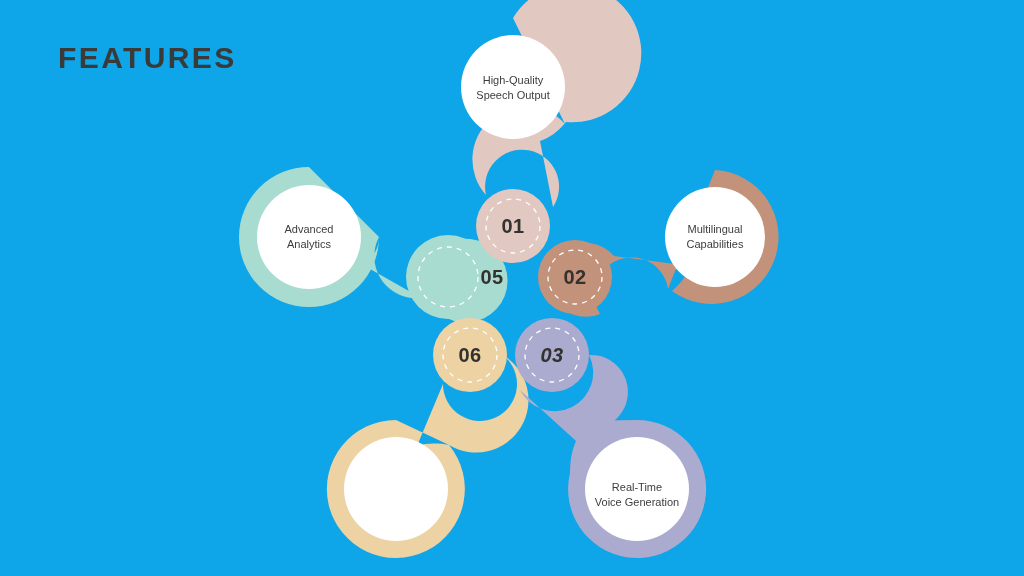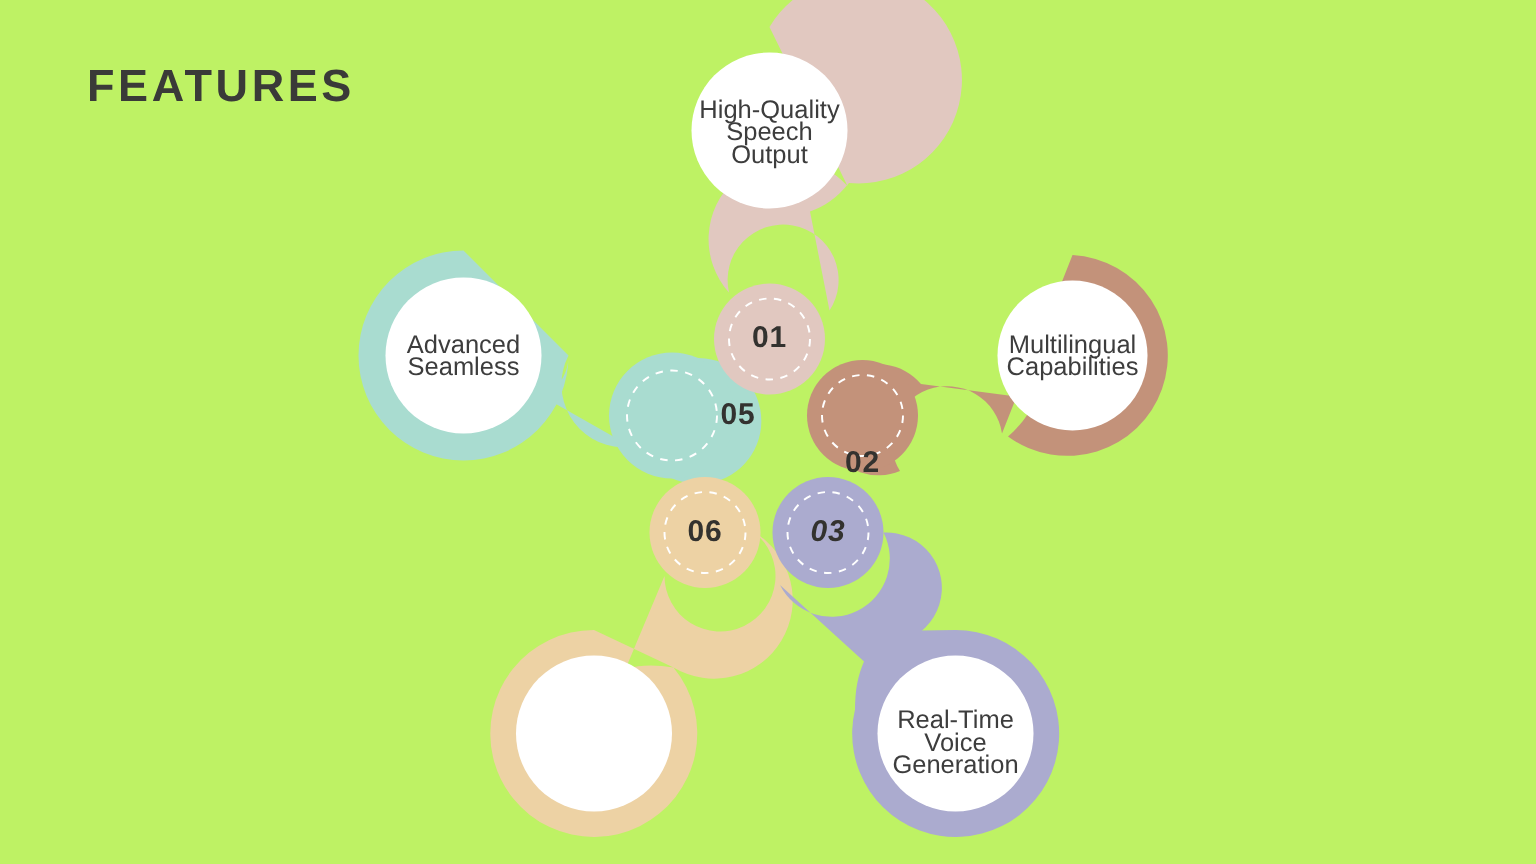--- a/index.html
+++ b/index.html
@@ -36,21 +36,21 @@
     position: absolute;
     left: 0;
     top: 0;
     width: 1024px;
     height: 576px;
   }
   .feature-label {
     position: absolute;
     text-align: center;
     font-family: "Liberation Sans", sans-serif;
-    font-size: 17px;
+    font-size: 11px;
     line-height: 15px;
     color: #3D3D3D;
     white-space: pre-line;
     transform: translate(-50%, -50%);
     pointer-events: none;
   }
   .badge-number {
     position: absolute;
     text-align: center;
     font-family: "Liberation Sans", sans-serif;
@@ -58,21 +58,21 @@
     font-weight: bold;
     letter-spacing: 0.5px;
     color: #33322F;
     transform: translate(-50%, -50%);
     pointer-events: none;
   }
 </style>
 </head>
 <body>
 
-<div id="slide" style="background: #bef264;">
+<div id="slide" style="background: #0ea5e9;">
 
   <div id="page-title" style="color: rgb(58, 58, 56);">FEATURES</div>
 
   <svg id="diagram" viewBox="0 0 1024 576" xmlns="http://www.w3.org/2000/svg">
 
     <g>
       <path d="M 309 167
                A 70 70 0 1 0 379 237
                L 379 237
                C 379 250 372 258 363 265
@@ -143,21 +143,21 @@
 
   </svg>
 
   <div class="feature-label" style="left: 513px; top: 88px; width: 108px; color: rgb(61, 61, 61);">High-Quality
 Speech Output</div>
   <div class="feature-label" style="left: 715px; top: 237px; width: 104px; color: rgb(61, 61, 61);">Multilingual
 Capabilities</div>
   <div class="feature-label" style="left: 637px; top: 495px; width: 90px; color: rgb(61, 61, 61);">Real-Time
 Voice Generation</div>
   <div class="feature-label" style="left: 309px; top: 237px; width: 96px; color: rgb(61, 61, 61);">Advanced
-Seamless</div>
+Analytics</div>
 
   <div class="badge-number" style="left: 513px; top: 226px; color: rgb(51, 50, 47);">01</div>
-  <div class="badge-number" style="left: 575px; top: 277px; color: rgb(51, 50, 47); margin-top: 32px;">02</div>
+  <div class="badge-number" style="left: 575px; top: 277px; color: rgb(51, 50, 47);">02</div>
   <div class="badge-number" style="left: 552px; top: 355px; color: rgb(51, 50, 47); font-style: italic;">03</div>
   <div class="badge-number" style="left: 470px; top: 355px; color: rgb(51, 50, 47);">06</div>
   <div class="badge-number" style="left: 448px; top: 277px; color: rgb(51, 50, 47); margin-left: 44px;">05</div>
 
 </div>
 
 </body></html>

